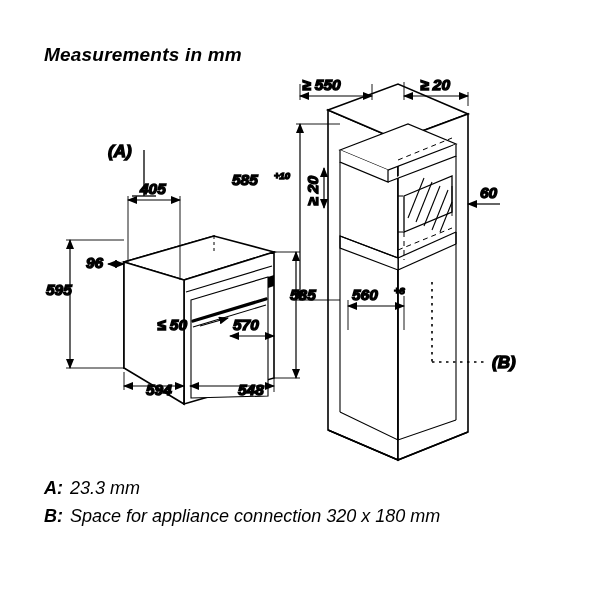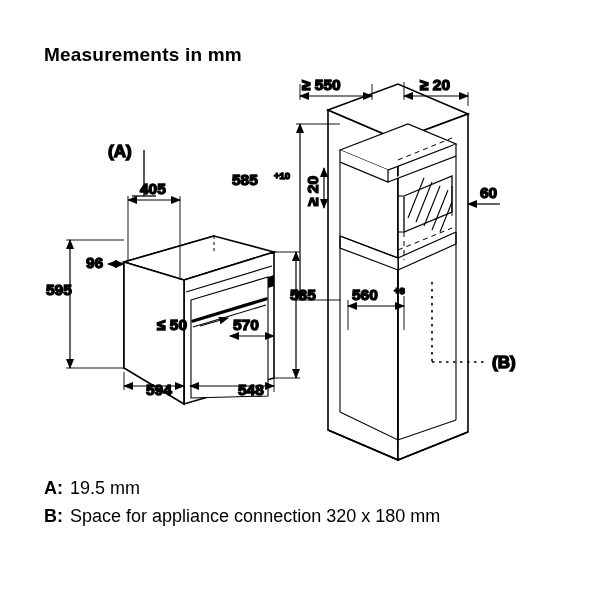--- a/index.html
+++ b/index.html
@@ -12,20 +12,21 @@
     height: 600px;
     font-family: "Liberation Sans", sans-serif;
     color: #000000;
     position: relative;
     overflow: hidden;
   }
   #stage {
     position: relative;
     width: 600px;
     height: 560px;
+    font-style: italic;
   }
   .title {
     position: absolute;
     left: 44px;
     top: 44px;
     font-size: 19px;
     font-weight: bold;
     letter-spacing: 0.2px;
   }
   svg.drawing {
@@ -262,21 +263,21 @@
         <path d="M432,282 L432,362" stroke="#000" stroke-width="1.6" stroke-dasharray="2.5,4.5"></path>
         <text class="ab" x="492" y="368">(B)</text>
       </g>
 
     </g>
   </svg>
 
   <div class="legend">
     <div class="legend-row">
       <span class="legend-key">A:</span>
-      <span class="legend-val">19.5 mm</span>
+      <span class="legend-val">23.3 mm</span>
     </div>
     <div class="legend-row">
       <span class="legend-key">B:</span>
       <span class="legend-val">Space for appliance connection 320 x 180 mm</span>
     </div>
   </div>
 
 </div>
 
 </body></html>

